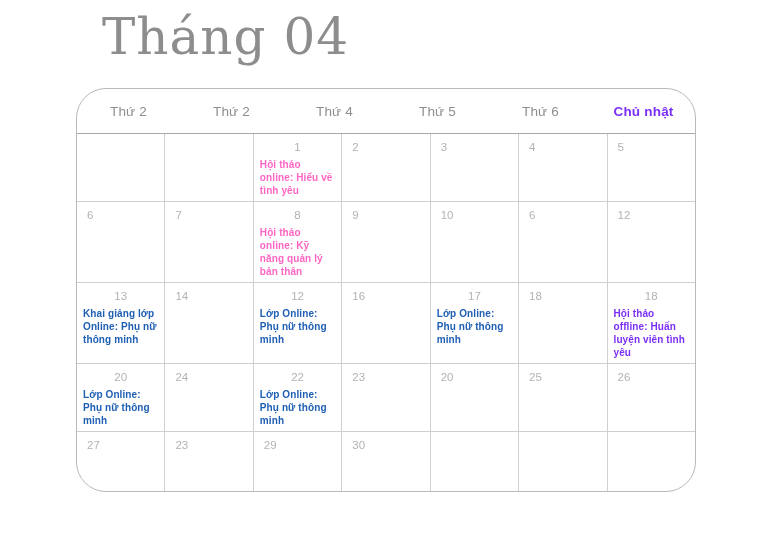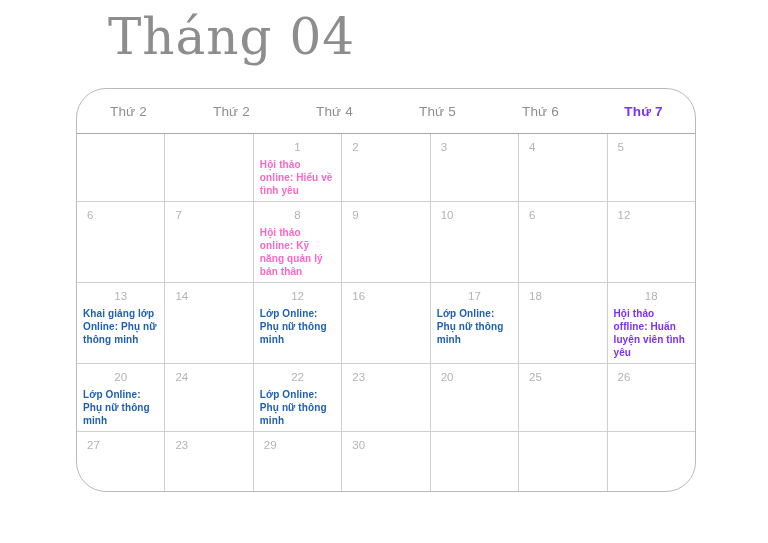--- a/index.html
+++ b/index.html
@@ -17,21 +17,21 @@
 
   .page {
     position: absolute;
     inset: 0;
     background: #ffffff;
   }
 
   
   .title {
     position: absolute;
-    left: 108px;
+    left: 102px;
     top: 6px;
     font-family: "DejaVu Serif", serif;
     font-size: 50px;
     font-weight: 400;
     color: #8d8d8d;
     letter-spacing: 1px;
     line-height: 62px;
     white-space: nowrap;
   }
 
@@ -135,21 +135,21 @@
   <div class="title">Tháng 04</div>
 
   <div class="calendar">
     <div class="cal-grid">
       <div class="head-row">
           <div class="head-cell">Thứ 2</div>
           <div class="head-cell">Thứ 2</div>
           <div class="head-cell">Thứ 4</div>
           <div class="head-cell">Thứ 5</div>
           <div class="head-cell">Thứ 6</div>
-          <div class="head-cell accent">Thứ 7</div>
+          <div class="head-cell accent">Chủ nhật</div>
         </div>
       <div class="weeks-container" style="display:flex;flex-direction:column;flex:1 1 auto;">
           <div class="week-row">
             <div class="day-cell">
               <div class="day-num"></div>
             </div>
             <div class="day-cell">
               <div class="day-num"></div>
             </div>
             <div class="day-cell">

